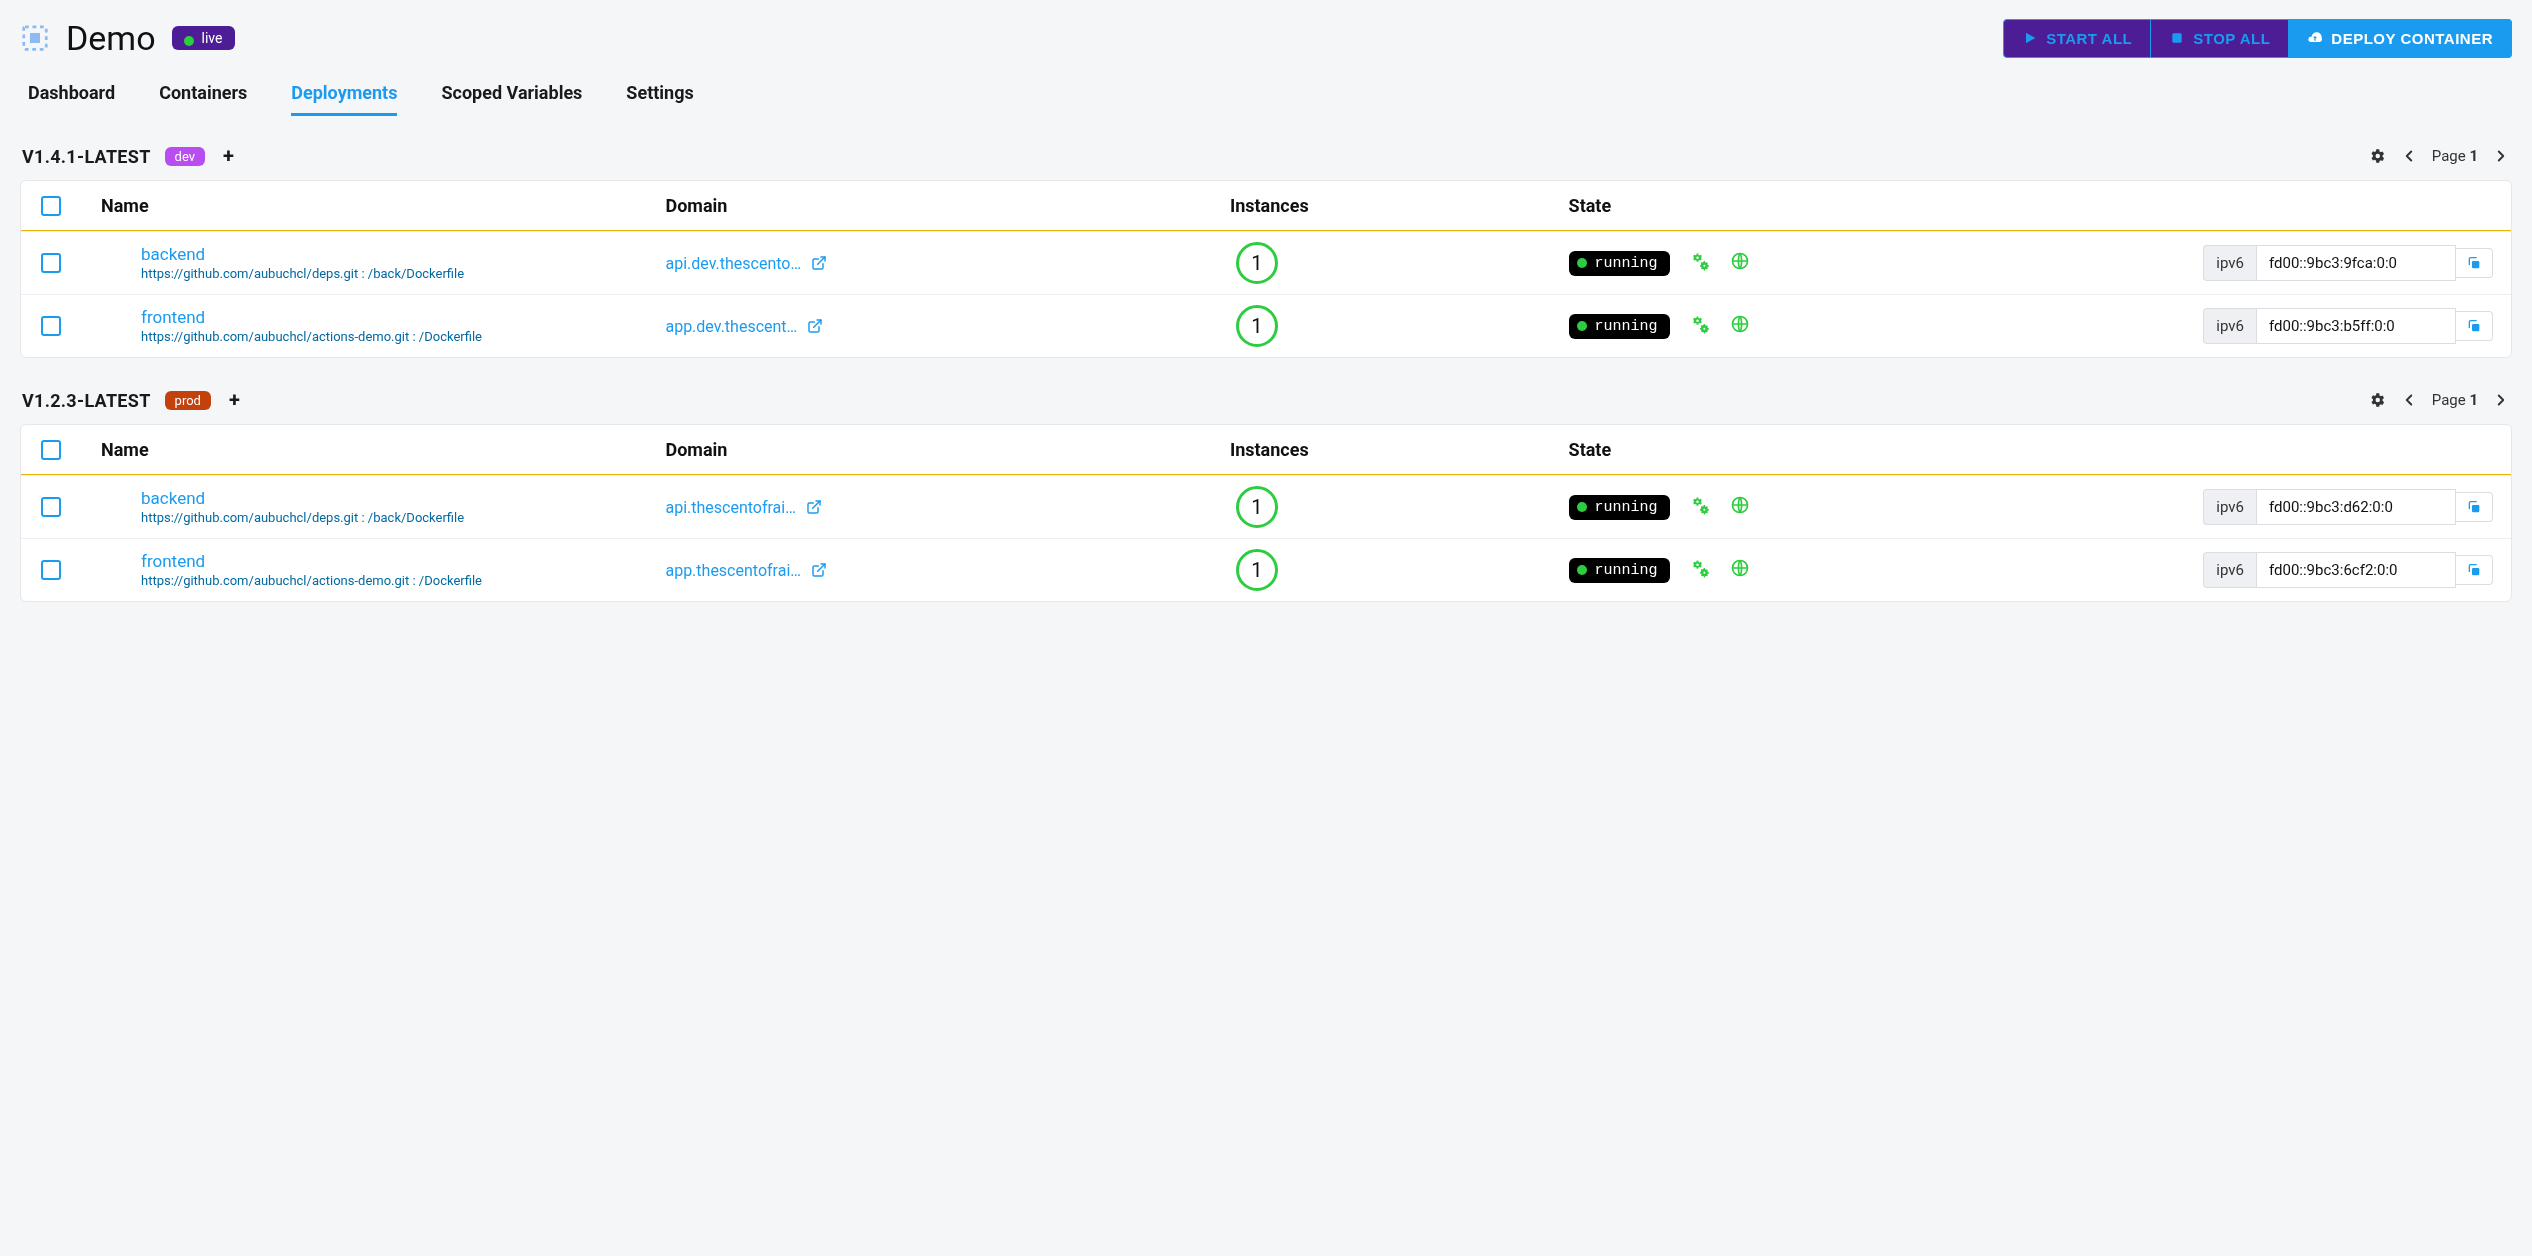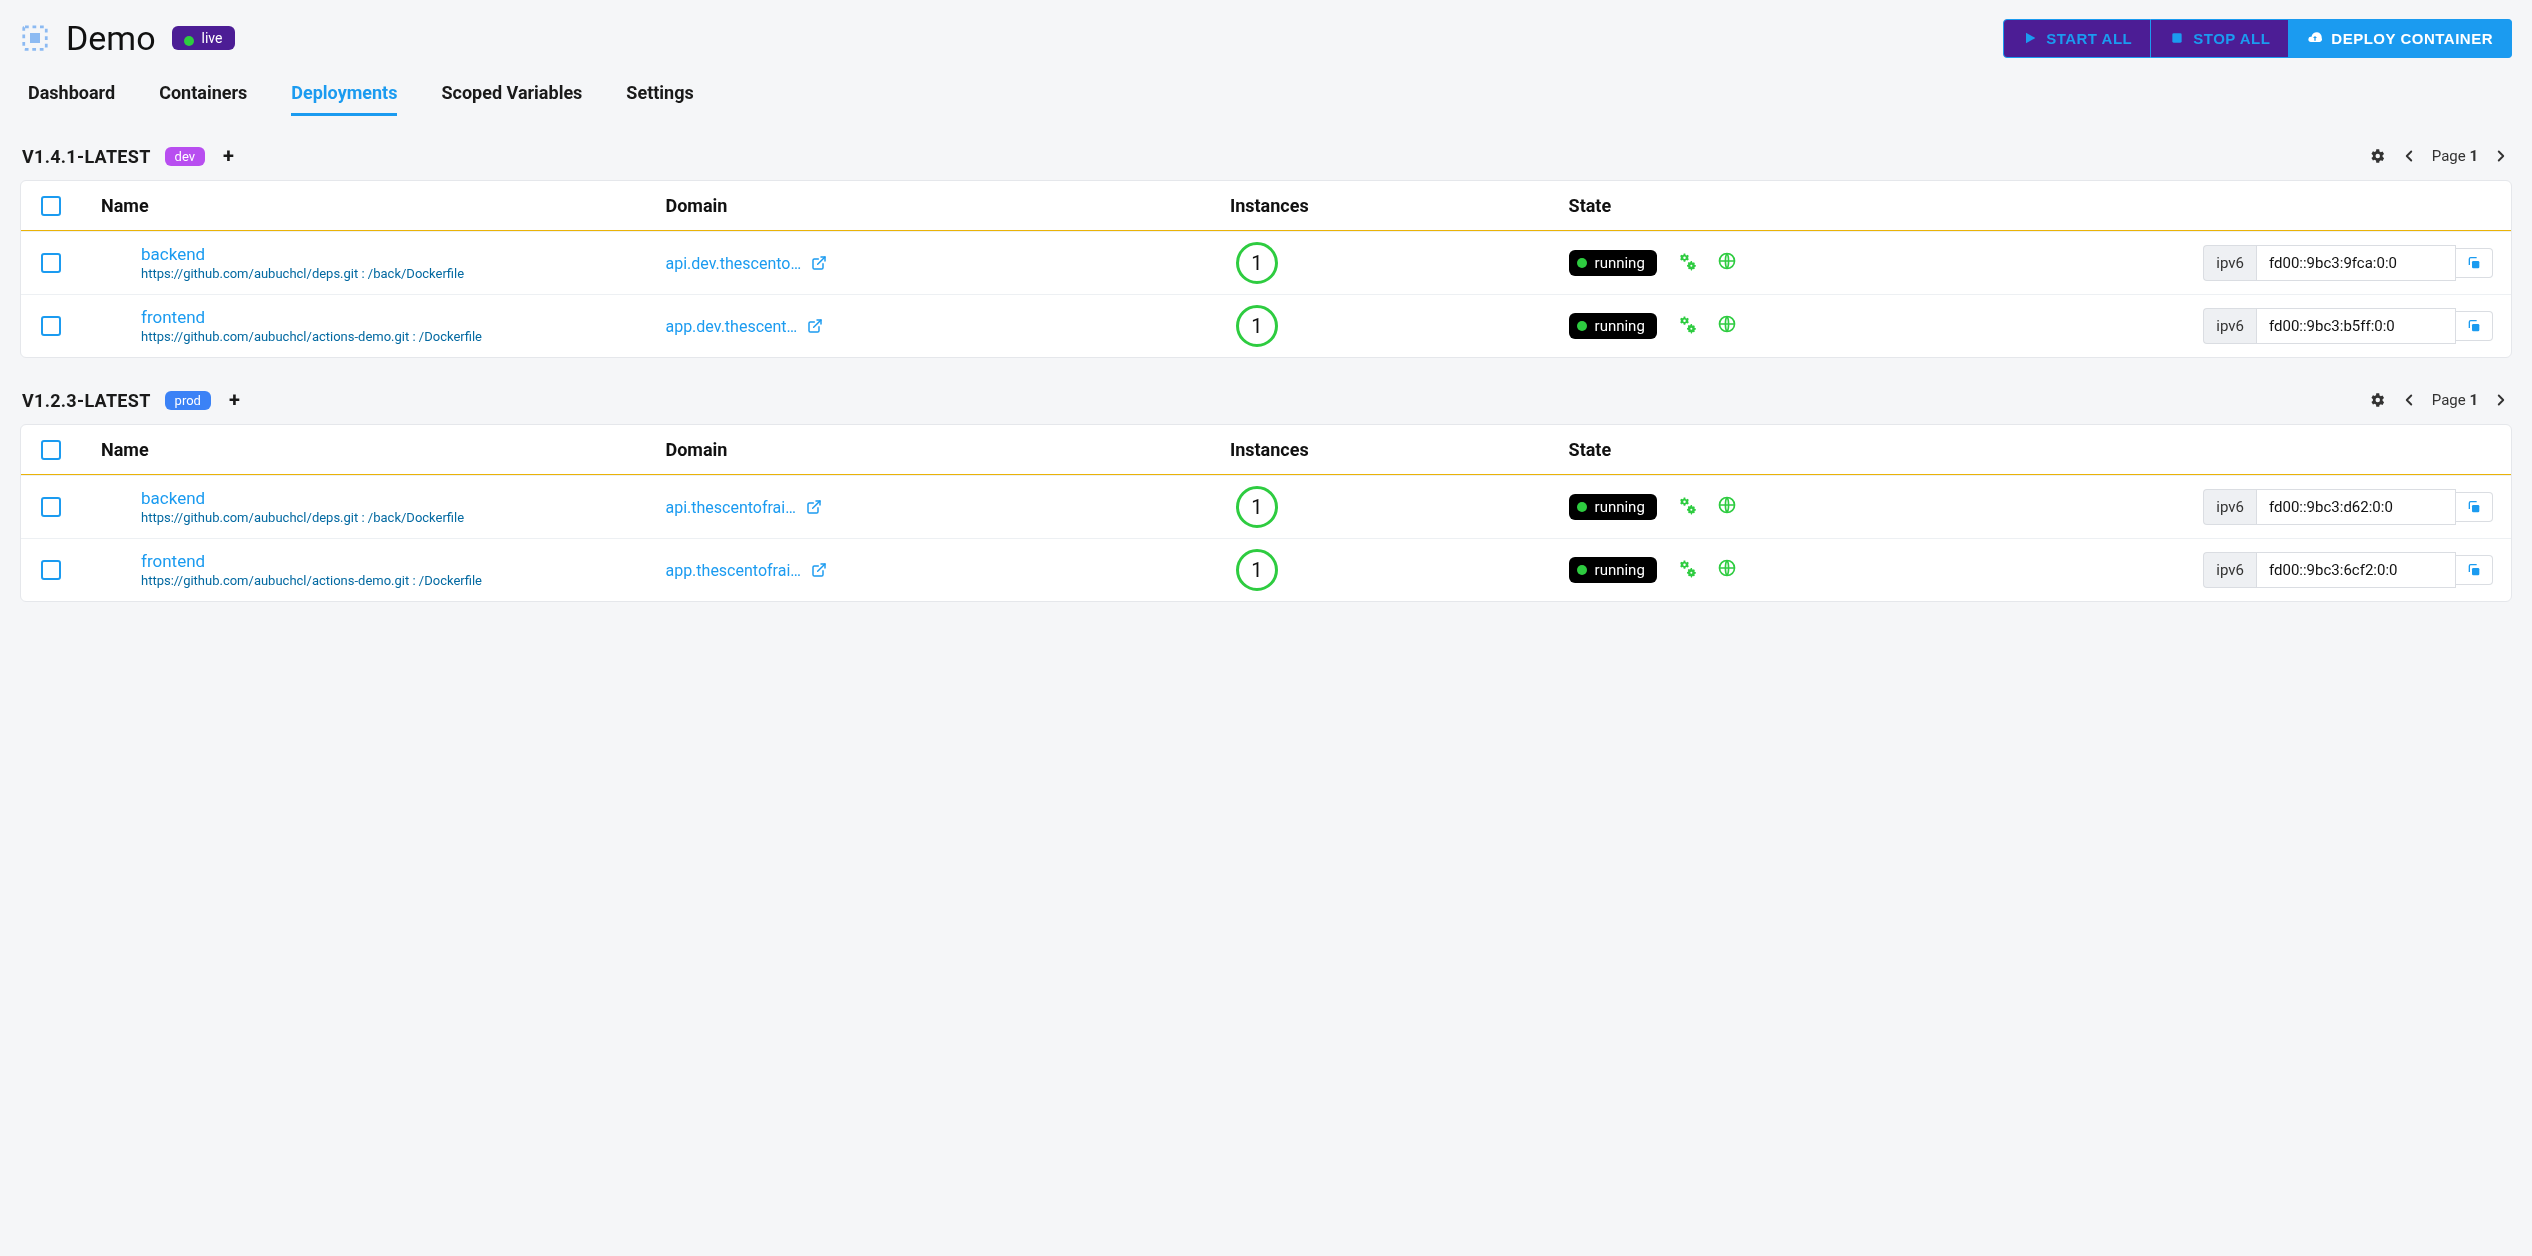--- a/index.html
+++ b/index.html
@@ -46,21 +46,21 @@
   .section-header {
     display: flex; align-items: center; justify-content: space-between;
     padding: 0 2px 12px 2px;
   }
   .section-left { display: flex; align-items: center; gap: 14px; }
   .version { font-size: 18px; font-weight: 700; color: #1a1a1a; letter-spacing: .3px; }
   .env-badge {
     font-size: 13px; color: #fff; border-radius: 6px; padding: 2px 10px;
   }
   .env-dev { background: #b84ef0; }
-  .env-prod { background: #3b82f6; }
+  .env-prod { background: #c2410c; }
   .plus-btn { font-size: 20px; font-weight: 700; cursor: pointer; color:#1a1a1a; padding:0 4px; }
   .section-right { display: flex; align-items: center; gap: 14px; color: #333; }
   .gear-icon, .chevron { width: 18px; height: 18px; cursor: pointer; color: #333; }
   .page-label { font-size: 15px; color: #333; }
   .page-label strong { font-weight: 700; }
 
   
   .table {
     background: #fff; border: 1px solid #e5e7eb; border-radius: 6px; overflow: hidden;
     margin-bottom: 30px;
@@ -82,21 +82,21 @@
   .name-sub { font-size: 13px; color: #0369a1; line-height: 1.3; }
   .domain-cell { display: flex; align-items: center; gap: 10px; color: #1b9bf0; font-size: 16px; }
   .domain-text { max-width: 150px; white-space: nowrap; overflow: hidden; text-overflow: ellipsis; cursor:pointer; }
   .ext-icon { width: 16px; height: 16px; cursor: pointer; color:#1b9bf0; }
   .instances-cell { display: flex; justify-content: flex-start; padding-left: 6px; }
   .instance-badge {
     width: 42px; height: 42px; border: 3px solid #2ecc40; border-radius: 50%;
     display: flex; align-items: center; justify-content: center; font-size: 20px;
     color: #111;
   }
-  .state-cell { display: flex; align-items: center; gap: 20px; }
+  .state-cell { display: flex; align-items: center; gap: 20px; font-family: Liberation Mono, monospace; }
   .state-badge {
     background: #000; color: #fff; border-radius: 6px; padding: 4px 12px 4px 8px;
     display: inline-flex; align-items: center; gap: 8px; font-size: 15px;
   }
   .gear-pair, .globe { color: #2ecc40; }
   .gear-pair svg, .globe svg { width: 20px; height: 20px; }
 
   .ip-cell { display: flex; align-items: center; gap: 0; justify-content: flex-end; }
   .ip-prefix {
     background: #eef0f3; border: 1px solid #dadde2; border-right: none;

